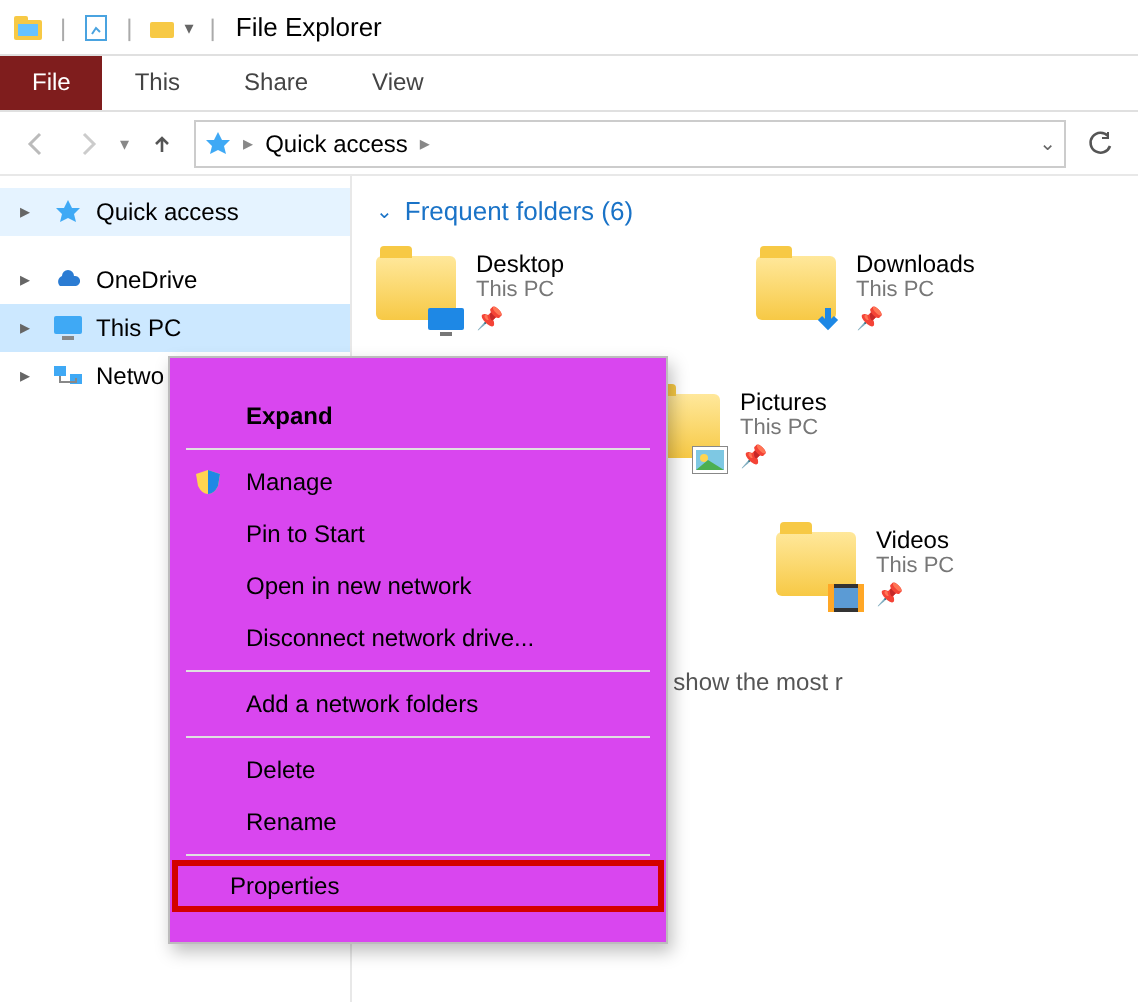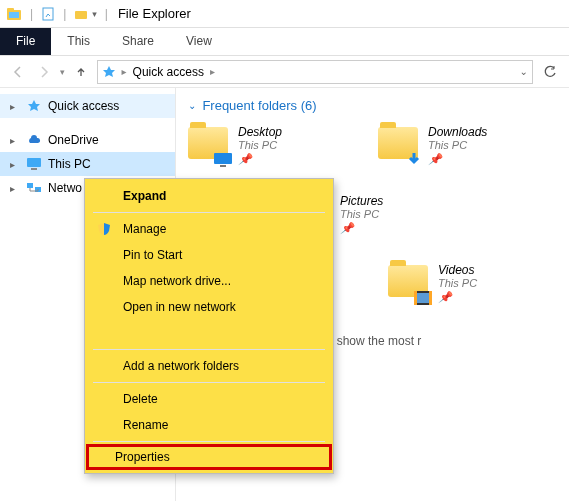--- a/index.html
+++ b/index.html
@@ -8,21 +8,21 @@
 
 .titlebar { height: 28px; display: flex; align-items: center; padding: 2px 6px; border-bottom: 1px solid #e0e0e0; }
 .titlebar .qat { display: flex; gap: 4px; align-items: center; }
 .titlebar .app-icon { width: 16px; height: 16px; }
 .titlebar .sep { color: #aaa; margin: 0 4px; }
 .titlebar .title { margin-left: 6px; font-size: 13px; }
 
 
 .ribbon { height: 28px; display: flex; align-items: stretch; border-bottom: 1px solid #e0e0e0; }
 .ribbon .tab { padding: 6px 16px; font-size: 12px; cursor: default; }
-.ribbon .tab.file { background: #0f172a; color: #fff; }
+.ribbon .tab.file { background: #7f1d1d; color: #fff; }
 .ribbon .tab.normal { color: #444; }
 
 
 .navbar { height: 32px; display: flex; align-items: center; padding: 0 8px; gap: 6px; border-bottom: 1px solid #e8e8e8; }
 .nav-arrow { width: 20px; height: 20px; display: flex; align-items: center; justify-content: center; color: #888; }
 .nav-arrow.disabled { color: #ccc; }
 .addrbar { flex: 1; height: 24px; border: 1px solid #ccc; display: flex; align-items: center; padding: 0 4px; gap: 4px; }
 .addrbar .crumb { font-size: 12px; }
 .addrbar .chev { color: #888; margin: 0 2px; font-size: 10px; }
 .addr-right { margin-left: auto; display: flex; align-items: center; gap: 6px; color: #666; }
@@ -38,30 +38,30 @@
 .tree-item .icon { width: 16px; height: 16px; display: flex; align-items: center; justify-content: center; }
 .tree-item.selected { background: #cce8ff; }
 .tree-item.quick { background: #e5f3ff; }
 
 
 .main { flex: 1; padding: 10px 12px; position: relative; }
 .section-head { color: #1a73c7; font-size: 13px; display: flex; align-items: center; gap: 6px; margin-bottom: 12px; }
 .section-head .chev { font-size: 10px; }
 
 .folders { display: flex; flex-wrap: wrap; gap: 28px 40px; }
-.folder { display: flex; align-items: center; gap: 8px; width: 150px; font-style: italic; }
+.folder { display: flex; align-items: flex-end; gap: 8px; width: 150px; }
 .folder .ficon { width: 42px; height: 38px; position: relative; }
 .folder .ftext .name { font-size: 12px; }
 .folder .ftext .sub { font-size: 11px; color: #777; }
 .folder .pin { font-size: 11px; color: #999; margin-top: 2px; }
 
 .recent-note { margin-top: 30px; font-size: 12px; color: #555; }
 
 
-.ctxmenu { position: absolute; left: 84px; top: 178px; width: 250px; background: #fde047; border: 1px solid #bcbcbc; box-shadow: 2px 4px 8px rgba(0,0,0,0.25); padding: 4px 2px; z-index: 10; }
+.ctxmenu { position: absolute; left: 84px; top: 178px; width: 250px; background: #d946ef; border: 1px solid #bcbcbc; box-shadow: 2px 4px 8px rgba(0,0,0,0.25); padding: 16px 2px; z-index: 10; }
 .ctx-item { display: flex; align-items: center; gap: 10px; padding: 5px 10px 5px 8px; font-size: 12px; }
 .ctx-item.bold { font-weight: 600; }
 .ctx-item .cicon { width: 18px; height: 16px; display: flex; align-items: center; justify-content: center; }
 .ctx-sep { height: 1px; background: #e0e0e0; margin: 3px 6px; }
 .ctx-item.highlight { outline: 3px solid #d40000; outline-offset: -2px; padding-left: 28px; }
 
 
 .foldershape { width: 40px; height: 32px; background: linear-gradient(#ffe89b,#f7c945); border-radius: 3px; position: relative; }
 .foldershape::before { content: ""; position: absolute; top: -5px; left: 2px; width: 16px; height: 6px; background: #f7c945; border-radius: 2px 2px 0 0; }
 .overlay { position: absolute; right: -2px; bottom: -2px; }
@@ -222,21 +222,21 @@
               </svg>
             </span>
         </div>
         <div class="ftext">
           <div class="name">Downloads</div>
           <div class="sub">This PC</div>
           <div class="pin">📌</div>
         </div>
       </div>
 
-      <div class="folder" style="margin-left:90px;padding-left:12px;">
+      <div class="folder" style="margin-left:120px;padding-left:12px;">
         <div class="ficon">
           <div class="foldershape"></div>
           <span class="overlay">
               <svg width="18" height="14">
                 <rect width="18" height="14" fill="#fff" stroke="#888"></rect>
                 <rect x="2" y="2" width="14" height="10" fill="#7ec8e3"></rect>
                 <circle cx="6" cy="6" r="2" fill="#ffd54f"></circle>
                 <path d="M2 12 L8 7 L16 12 Z" fill="#4caf50"></path>
               </svg>
             </span>
@@ -286,28 +286,25 @@
         </svg>
       </span>
     <span>Manage</span>
   </div>
   <div class="ctx-item">
     <span class="cicon"></span>
     <span>Pin to Start</span>
   </div>
   <div class="ctx-item">
     <span class="cicon"></span>
-    <span>Map network drive...</span>
-  </div>
-  <div class="ctx-item">
-    <span class="cicon"></span>
     <span>Open in new network</span>
   </div>
   <div class="ctx-item">
     <span class="cicon"></span>
+    <span>Disconnect network drive...</span>
   </div>
   <div class="ctx-sep"></div>
   <div class="ctx-item">
     <span class="cicon"></span>
     <span>Add a network folders</span>
   </div>
   <div class="ctx-sep"></div>
   <div class="ctx-item">
     <span class="cicon"></span>
     <span>Delete</span>

